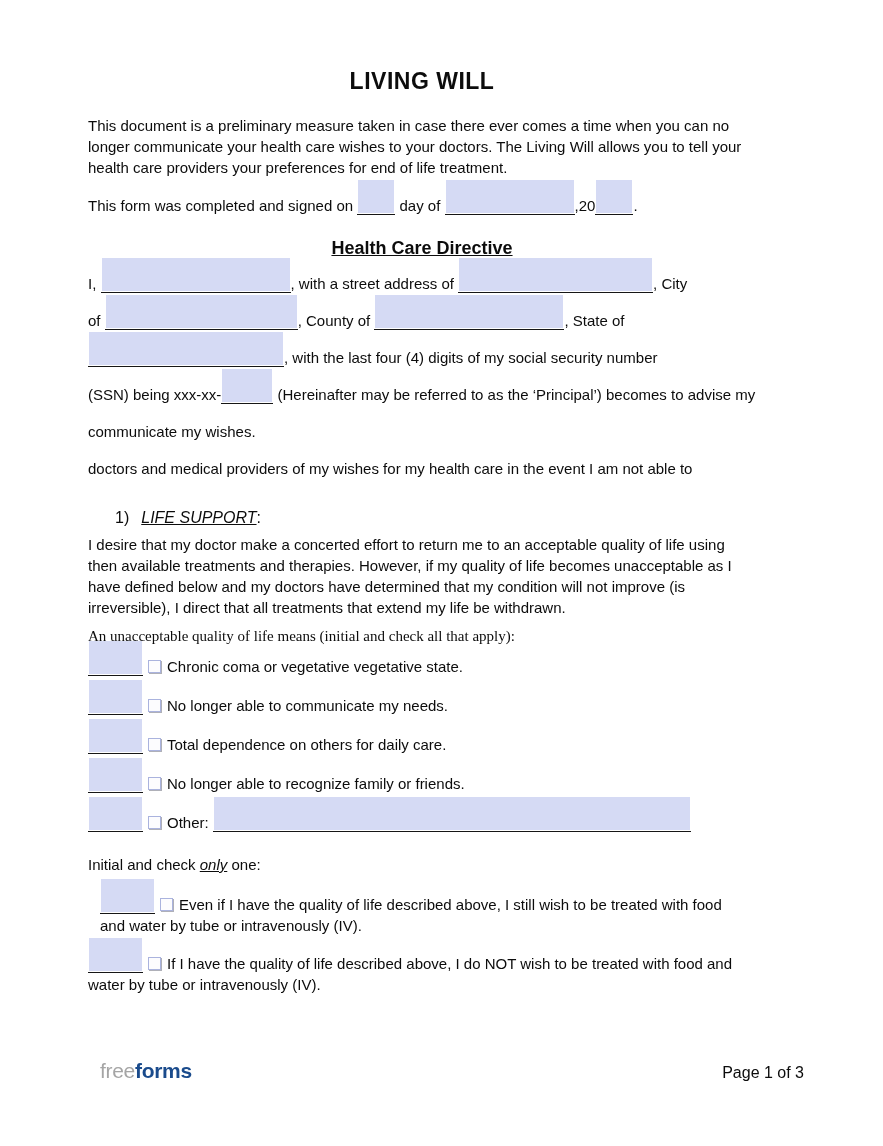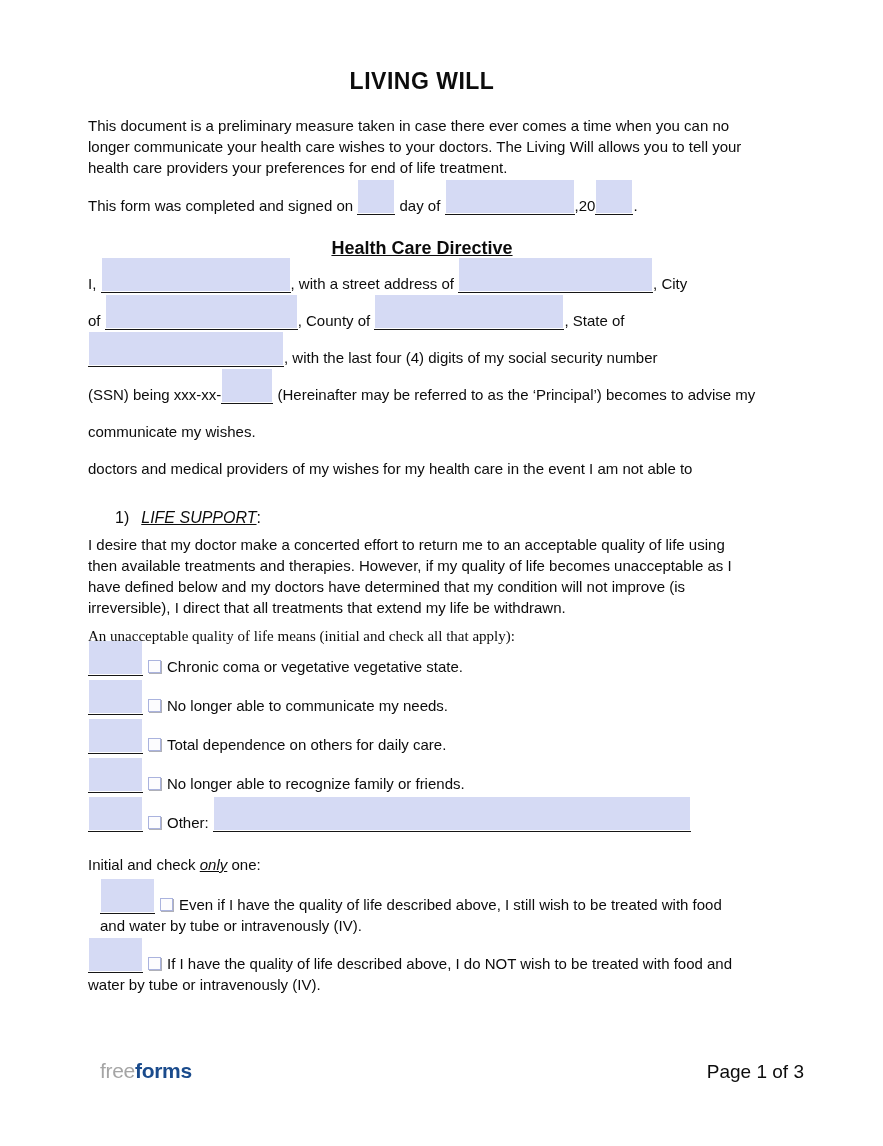--- a/index.html
+++ b/index.html
@@ -39,21 +39,21 @@
   .blank.other{width:478px}
 
   
   .cb{display:inline-block;width:11px;height:11px;border:1.5px solid #aab3de;background:#fcfcfe;
       box-shadow:1px 1px 0 rgba(110,112,125,.55);vertical-align:-1px;margin:0 6px 0 5px;}
 
   .footer{position:absolute;left:88px;right:71px;bottom:62px;display:flex;justify-content:space-between;align-items:baseline;margin-left:12px;}
   .logo{font-size:21px;letter-spacing:-.3px;line-height:26px;}
   .logo .free{color:#a5a5a5;font-weight:400;}
   .logo .forms{color:#1a4b8c;font-weight:700;}
-  .pagenum{font-size:19px;}
+  .pagenum{font-size:16px;}
 </style>
 </head>
 <body>
 
 <div class="page">
 
   <h1 class="title">LIVING WILL</h1>
 
   <p class="intro">This document is a preliminary measure taken in case there ever comes a time when you can no longer communicate your health care wishes to your doctors. The Living Will allows you to tell your health care providers your preferences for end of life treatment.</p>
 

